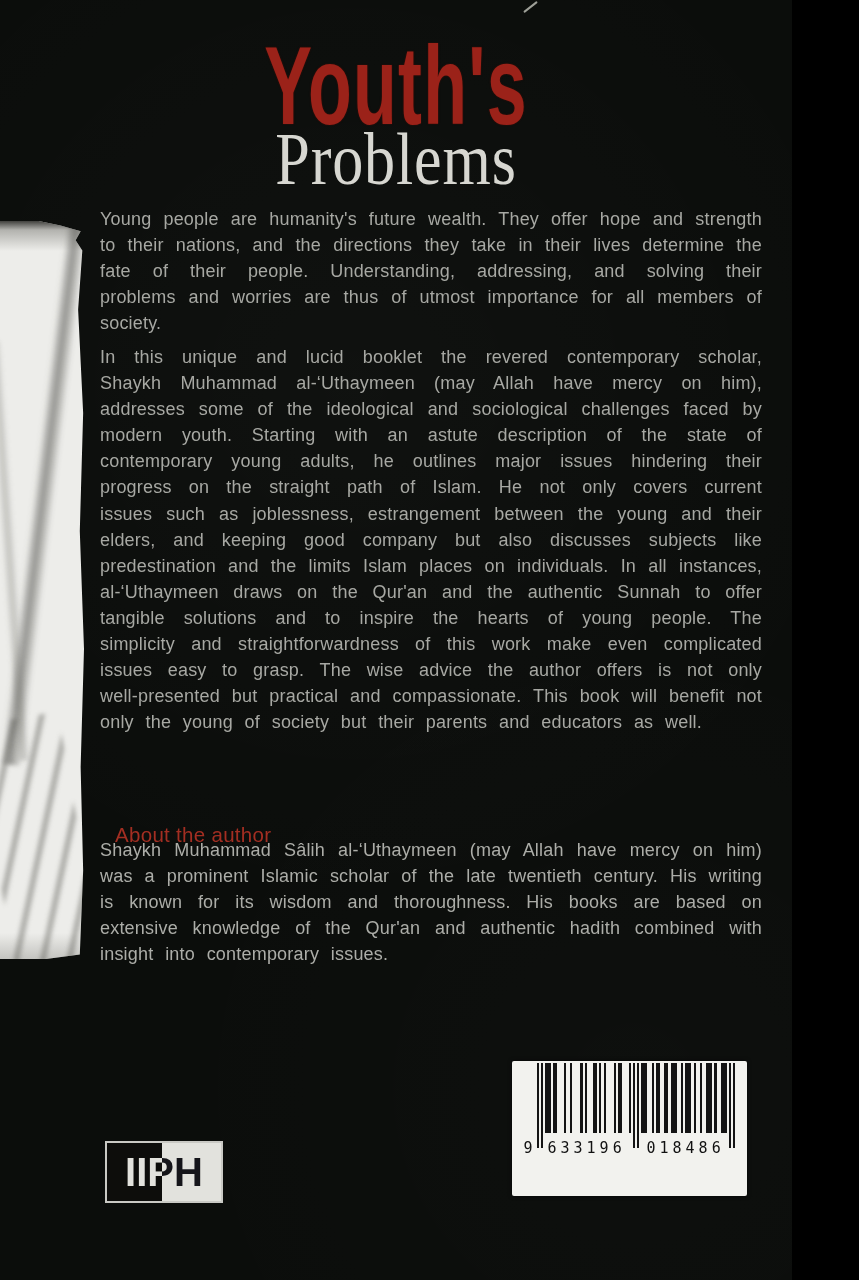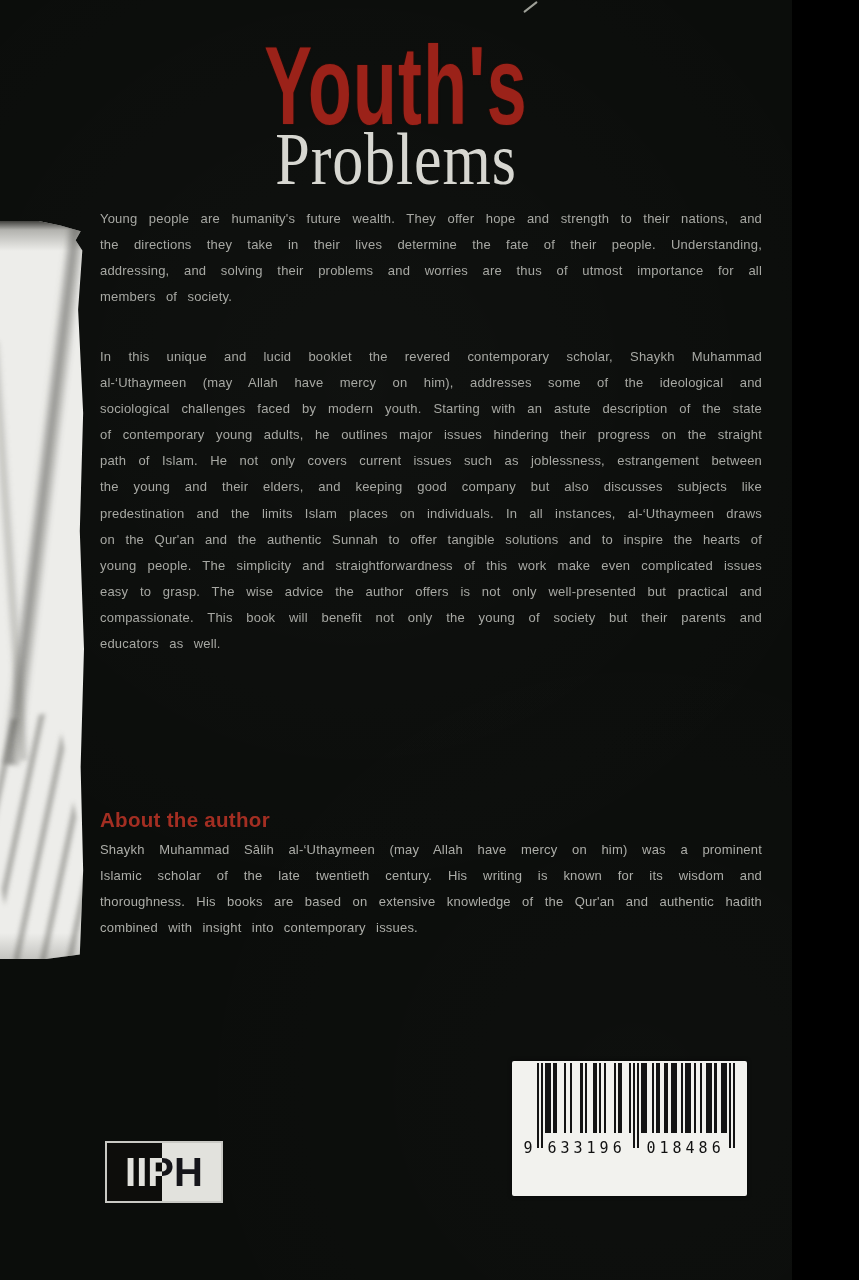--- a/index.html
+++ b/index.html
@@ -35,26 +35,26 @@
   
   .title-red{position:absolute;top:30px;left:0;width:100%;margin:0;text-align:center;
     font-size:112px;line-height:1;font-weight:bold;color:#9b2219;
     transform:scaleX(.64);letter-spacing:2px;text-shadow:0 0 2px #4d0f08;}
   .title-white{position:absolute;top:122px;left:0;width:100%;margin:0;text-align:center;
     font-family:"Liberation Serif", serif;font-weight:normal;
     font-size:74px;line-height:1;color:#d7d7d1;transform:scaleX(.84);letter-spacing:1px;}
 
   
   .body{position:absolute;left:100px;width:662px;margin:0;text-align:justify;
-    font-size:13px;line-height:26.1px;color:#a7a8a3;word-spacing:6.5px;letter-spacing:.2px;}
+    font-size:18px;line-height:26.1px;color:#a7a8a3;word-spacing:6.5px;letter-spacing:.2px;}
   .p1{top:206px;}
   .p2{top:344px;}
   .p3{top:837px;color:#acada8;}
-  .about-heading{position:absolute;left:100px;top:808px;margin:0;
-    font-size:20.5px;font-weight:bold;color:#a32e22;letter-spacing:.3px;}
+  .about-heading{position:absolute;left:100px;top:808px;margin:15px;
+    font-size:20.5px;font-weight:normal;color:#a32e22;letter-spacing:.3px;}
 
   
   .isbn-label{position:absolute;left:512px;top:1061px;width:235px;height:135px;
     background:#f2f2ee;border-radius:2px;box-shadow:0 0 4px rgba(0,0,0,.6);}
   .isbn-text{text-align:center;font-family:"Liberation Serif", serif;font-size:17px;
     color:#15151a;margin-top:4px;letter-spacing:.3px;white-space:nowrap;}
   .bars-wrap{position:relative;margin:2px auto 0;width:214px;height:102px;}
   .bars{position:absolute;left:14px;top:0;display:flex;}
   .module{width:2.1px;height:70px;}
   .module.on{background:#141414;}

